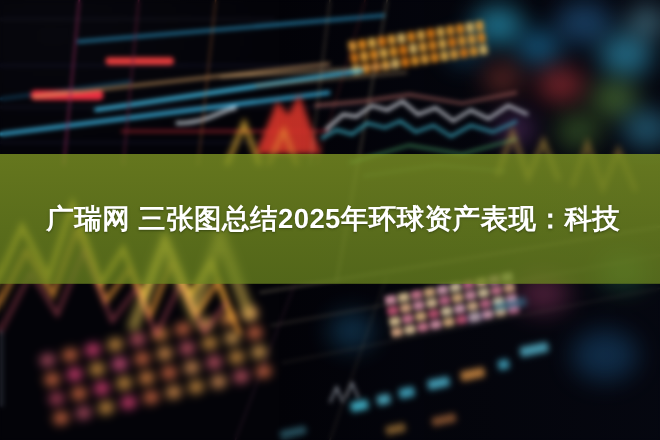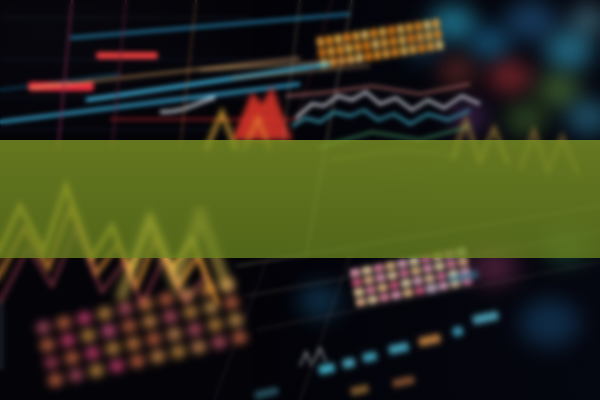--- a/index.html
+++ b/index.html
@@ -367,15 +367,16 @@
     <g opacity=".7" filter="url(#soft)">
       <path d="M300 366 L306 352 L312 366" stroke="#dfe9f5" stroke-width="1.6" fill="none"></path>
       <path d="M314 362 L320 348 L326 362" stroke="#dfe9f5" stroke-width="1.6" fill="none"></path>
       <path d="M2 300 L2 370" stroke="#9fb4c8" stroke-width="1.6" fill="none" opacity=".5"></path>
     </g>
   </svg>
 
   <div class="bg-layer dof"></div>
 
   <div class="title-band" style="top:140px;height:118px;">
+    <div class="title-line l1">广瑞网  三张图总结2025年环球资产表现：科技</div>
   </div>
 
 </div>
 
 </body></html>

